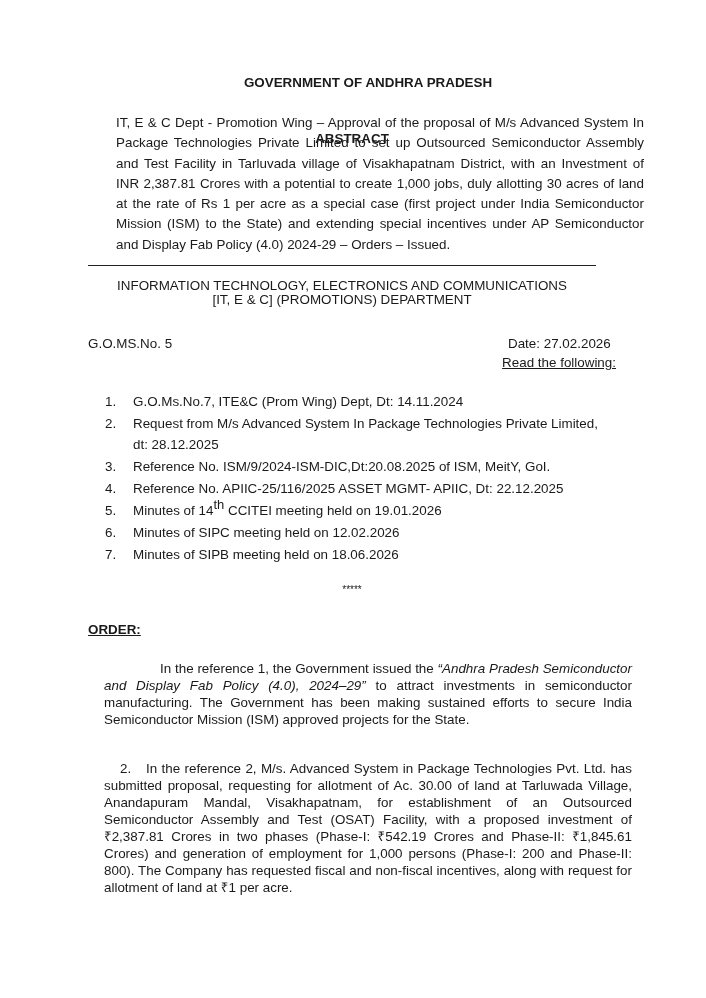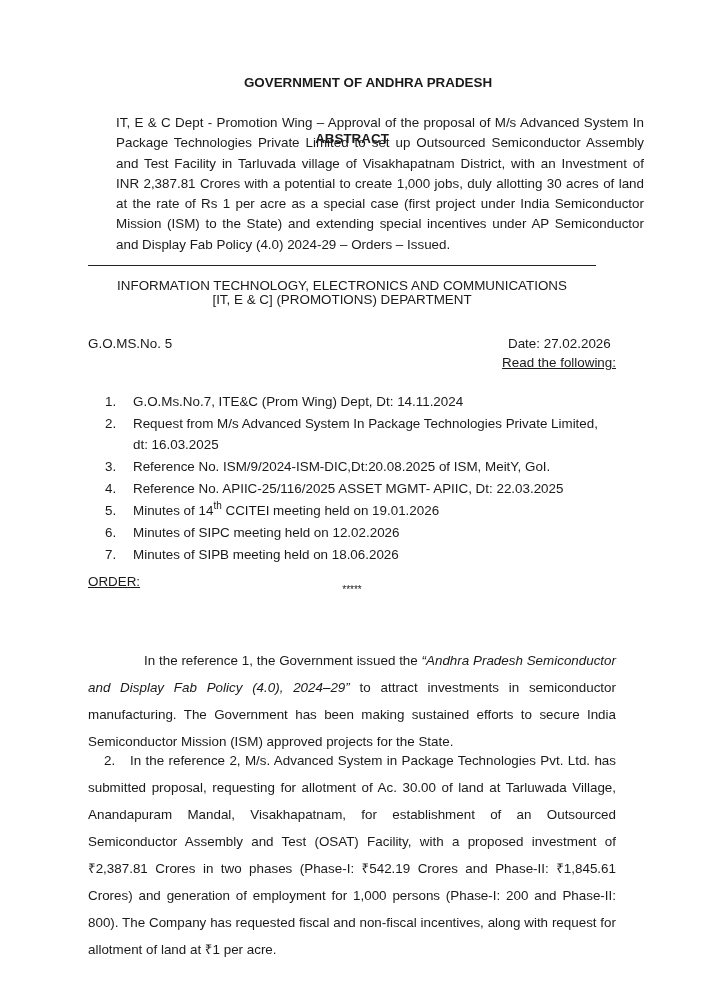--- a/index.html
+++ b/index.html
@@ -17,24 +17,24 @@
   #divider { position: absolute; top: 265px; left: 0; width: 508px; height: 0; border-top: 1px solid #222; }
   #dept-line1 { position: absolute; top: 270px; left: 0; width: 508px; line-height: 20px; margin-top: 6px; }
   #dept-line2 { position: absolute; top: 290px; left: 0; width: 508px; line-height: 20px; text-align: center; }
   #go-number { position: absolute; top: 334px; left: 0; line-height: 20px; }
   #go-date { position: absolute; top: 334px; left: 384px; line-height: 20px; margin-left: 36px; }
   #read-following { position: absolute; top: 353px; right: 0; line-height: 20px; text-decoration: underline; }
   #ref-list { position: absolute; top: 392px; left: 17px; width: 511px; margin: 0; padding: 0; list-style: none; }
   #ref-list li { display: flex; line-height: 20.5px; margin-bottom: 1.5px; }
   #ref-list li .num { width: 18px; flex: none; }
   #ref-list li .txt { flex: 1; margin-left: 10px; }
-  sup { font-size: 10px; line-height: 0; vertical-align: 6px; }
+  sup { font-size: 13px; line-height: 0; vertical-align: 6px; }
   #stars { position: absolute; top: 584px; left: 0; width: 528px; font-size: 10px; text-align: center; padding-left: 0; }
-  #order-heading { position: absolute; top: 572px; left: 0; line-height: 20px; font-weight: normal; text-decoration: underline; }
-  .para { position: absolute; left: 0; width: 528px; line-height: 27px; text-align: justify; }
+  #order-heading { position: absolute; top: 620px; left: 0; line-height: 20px; font-weight: bold; text-decoration: underline; }
+  .para { position: absolute; left: 16px; width: 528px; line-height: 17px; text-align: justify; margin-top: 13px; }
   #para1 { top: 647px; text-indent: 56px; }
   #para2 { top: 747px; text-indent: 16px; }
   #para2 .pnum { display: inline-block; width: 26px; text-indent: 0; }
   em { font-style: italic; }
 </style>
 </head>
 <body>
 
 <div class="page">
   <div id="gov-title" class="center bold">GOVERNMENT OF ANDHRA PRADESH</div>
@@ -50,29 +50,29 @@
   <div id="go-date">Date:  27.02.2026</div>
   <div id="read-following">Read the following:</div>
 
   <ol id="ref-list">
     <li>
       <span class="num">1.</span>
       <span class="txt">G.O.Ms.No.7, ITE&amp;C (Prom Wing) Dept, Dt: 14.11.2024</span>
     </li>
     <li>
       <span class="num">2.</span>
-      <span class="txt">Request from M/s Advanced System In Package Technologies Private Limited, dt: 16.03.2025</span>
+      <span class="txt">Request from M/s Advanced System In Package Technologies Private Limited, dt: 28.12.2025</span>
     </li>
     <li>
       <span class="num">3.</span>
       <span class="txt">Reference No. ISM/9/2024-ISM-DIC,Dt:20.08.2025 of ISM, MeitY, GoI.</span>
     </li>
     <li>
       <span class="num">4.</span>
-      <span class="txt">Reference No. APIIC-25/116/2025 ASSET MGMT- APIIC, Dt: 22.03.2025</span>
+      <span class="txt">Reference No. APIIC-25/116/2025 ASSET MGMT- APIIC, Dt: 22.12.2025</span>
     </li>
     <li>
       <span class="num">5.</span>
       <span class="txt"><span>Minutes of 14</span><sup>th</sup><span> CCITEI meeting held on 19.01.2026</span></span>
     </li>
     <li>
       <span class="num">6.</span>
       <span class="txt">Minutes of SIPC meeting held on 12.02.2026</span>
     </li>
     <li>

